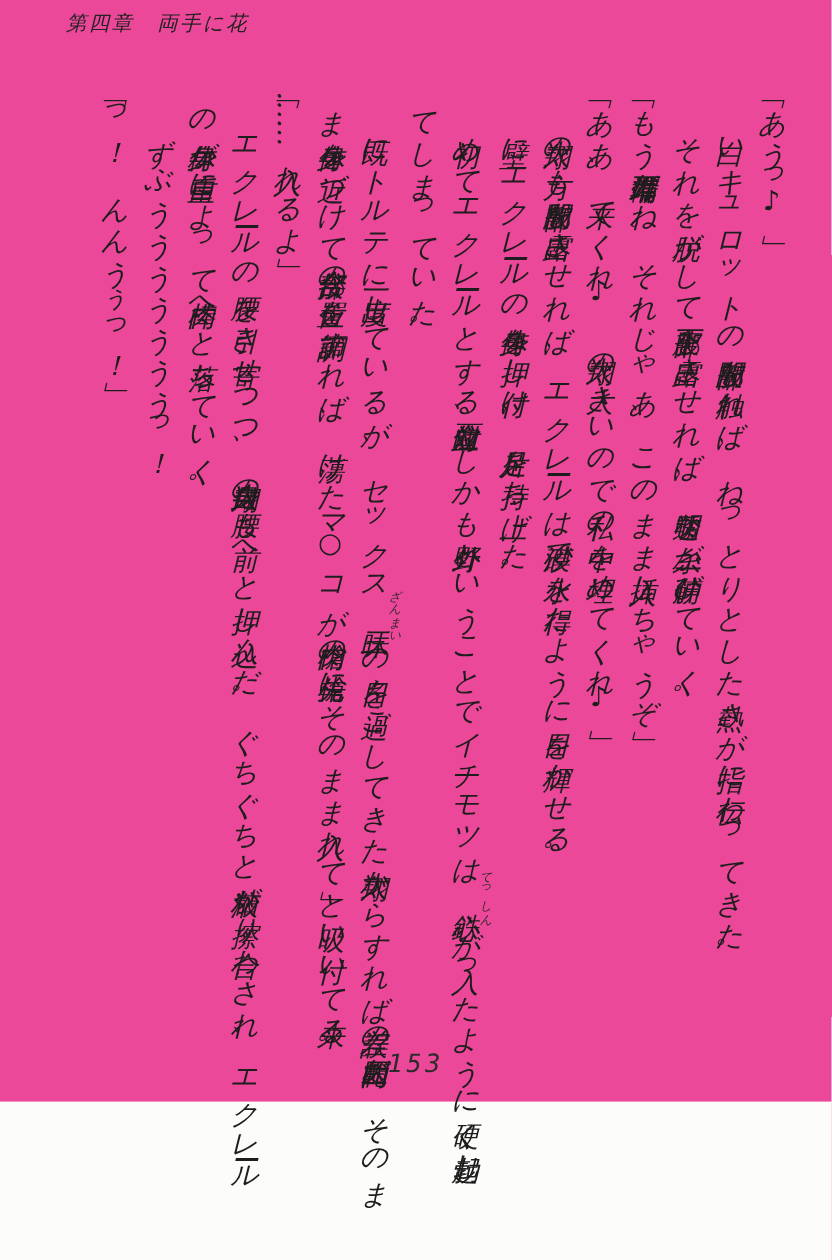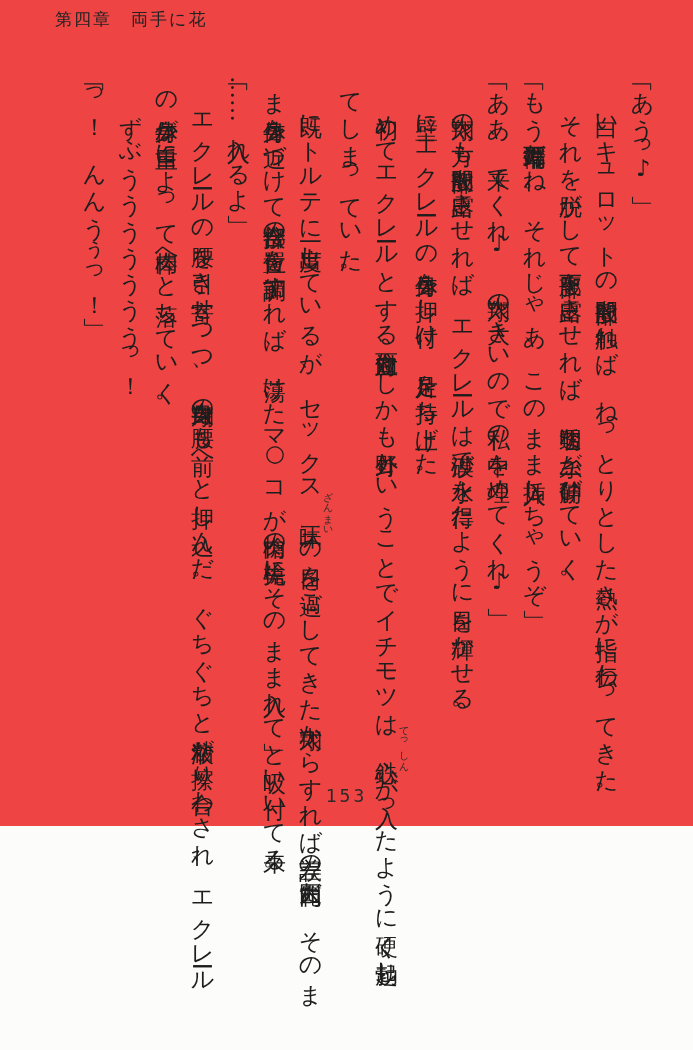--- a/index.html
+++ b/index.html
@@ -6,24 +6,25 @@
     margin: 0;
     padding: 0;
     width: 693px;
     height: 1050px;
     overflow: hidden;
     background: #fcfcfa;
   }
   .page {
     position: relative;
     width: 693px;
-    height: 826px;
-    background: #ef4444;
+    height: 918px;
+    background: #ec4899;
     font-family: "DejaVu Serif", "Liberation Serif", serif;
     color: #1d1d1d;
+    font-style: italic;
   }
   .chapter-header {
     position: absolute;
     top: 8px;
     left: 55px;
     font-size: 17px;
     letter-spacing: 2px;
     color: #222;
     white-space: nowrap;
   }
@@ -53,21 +54,21 @@
     letter-spacing: 0;
     color: #2a2a2a;
   }
   .page-number {
     position: absolute;
     bottom: 20px;
     left: 0;
     width: 100%;
     text-align: center;
     font-family: "DejaVu Sans Mono", "Liberation Mono", monospace;
-    font-size: 18px;
+    font-size: 21px;
     letter-spacing: 3px;
     color: #2b2b2b;
   }
 </style>
 </head>
 <body style="background: rgb(252, 252, 250);">
 
 <div class="page" style="color: rgb(29, 29, 29);">
   <div class="chapter-header">第四章　両手に花</div>
 

